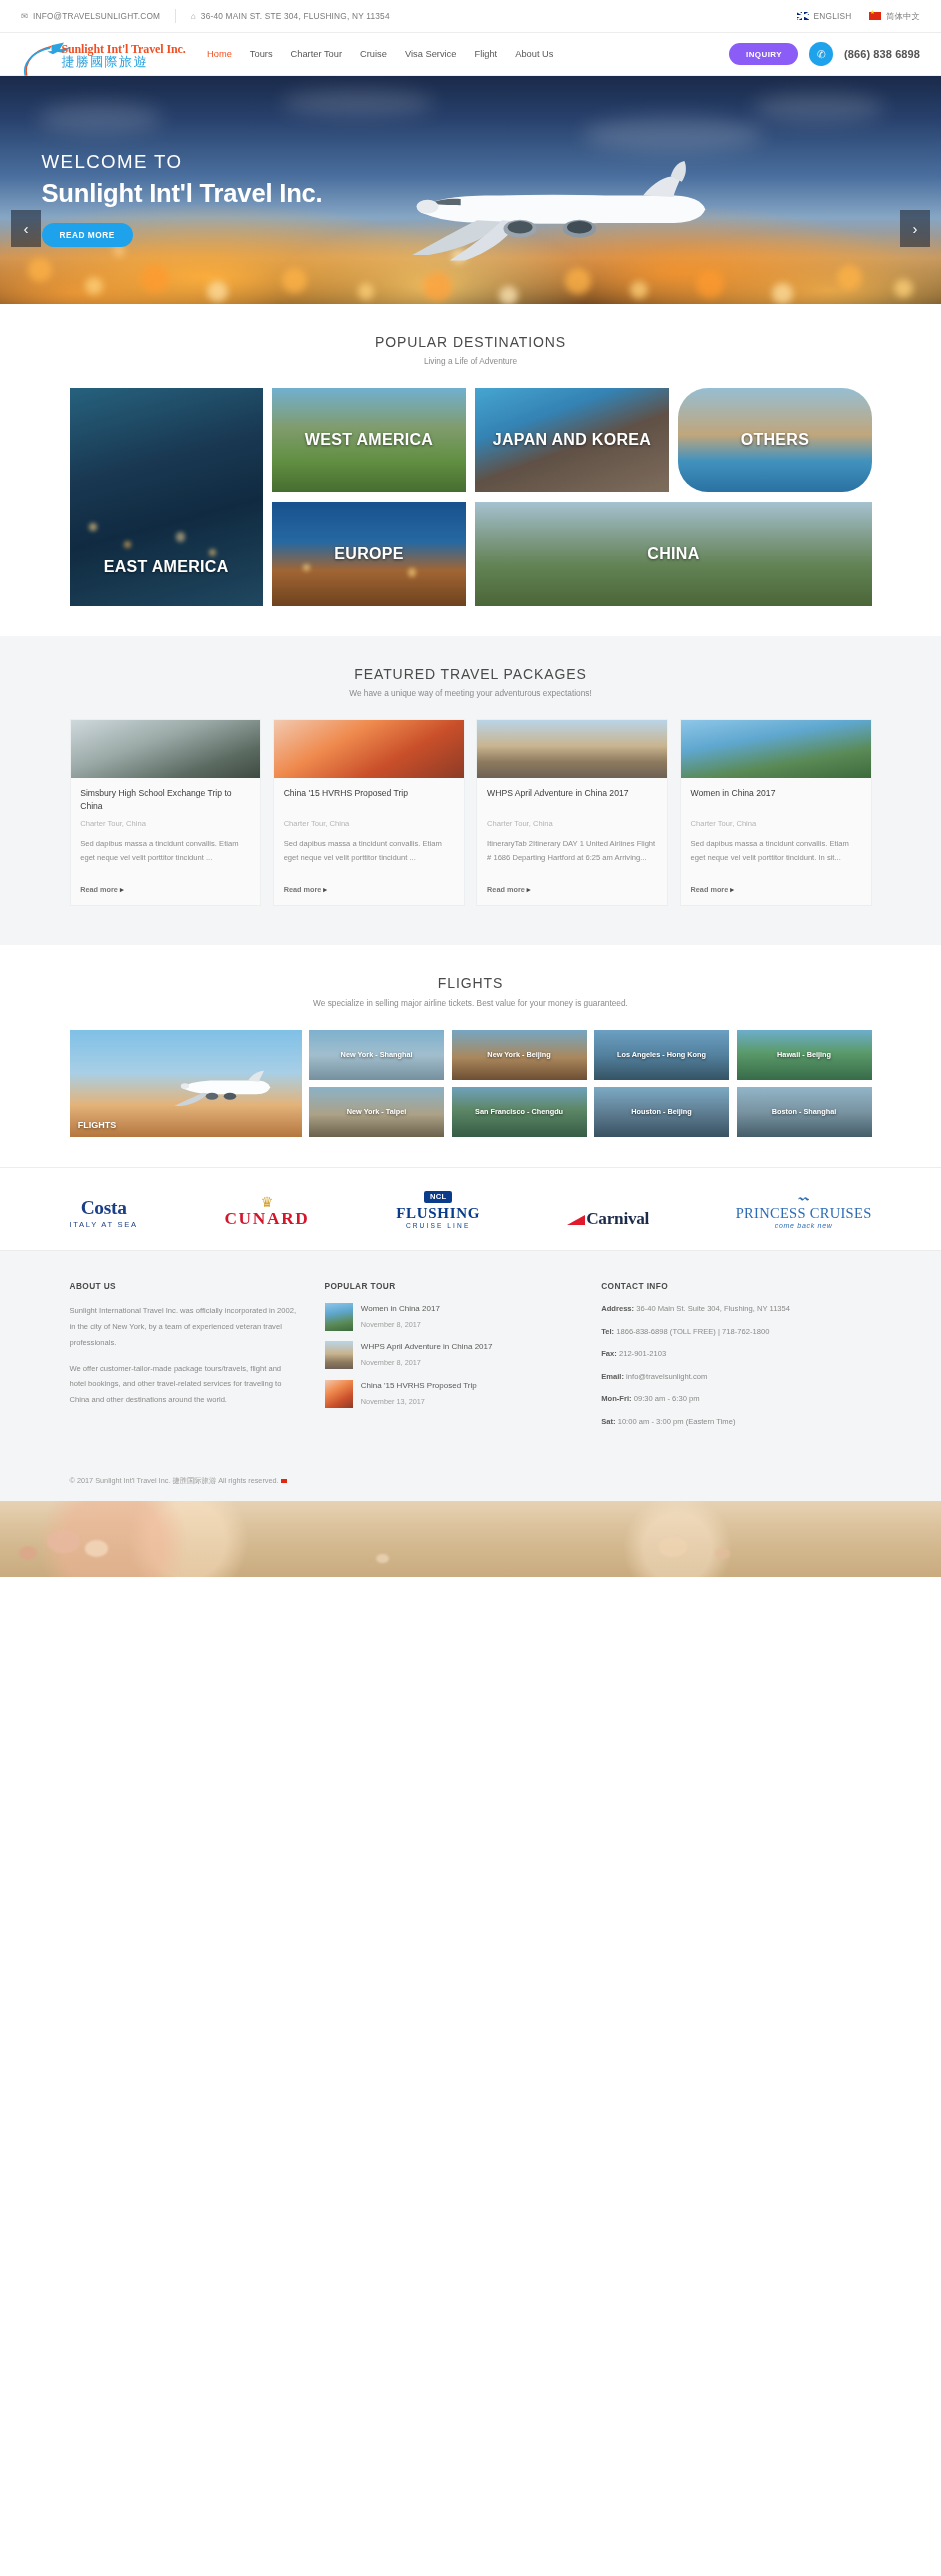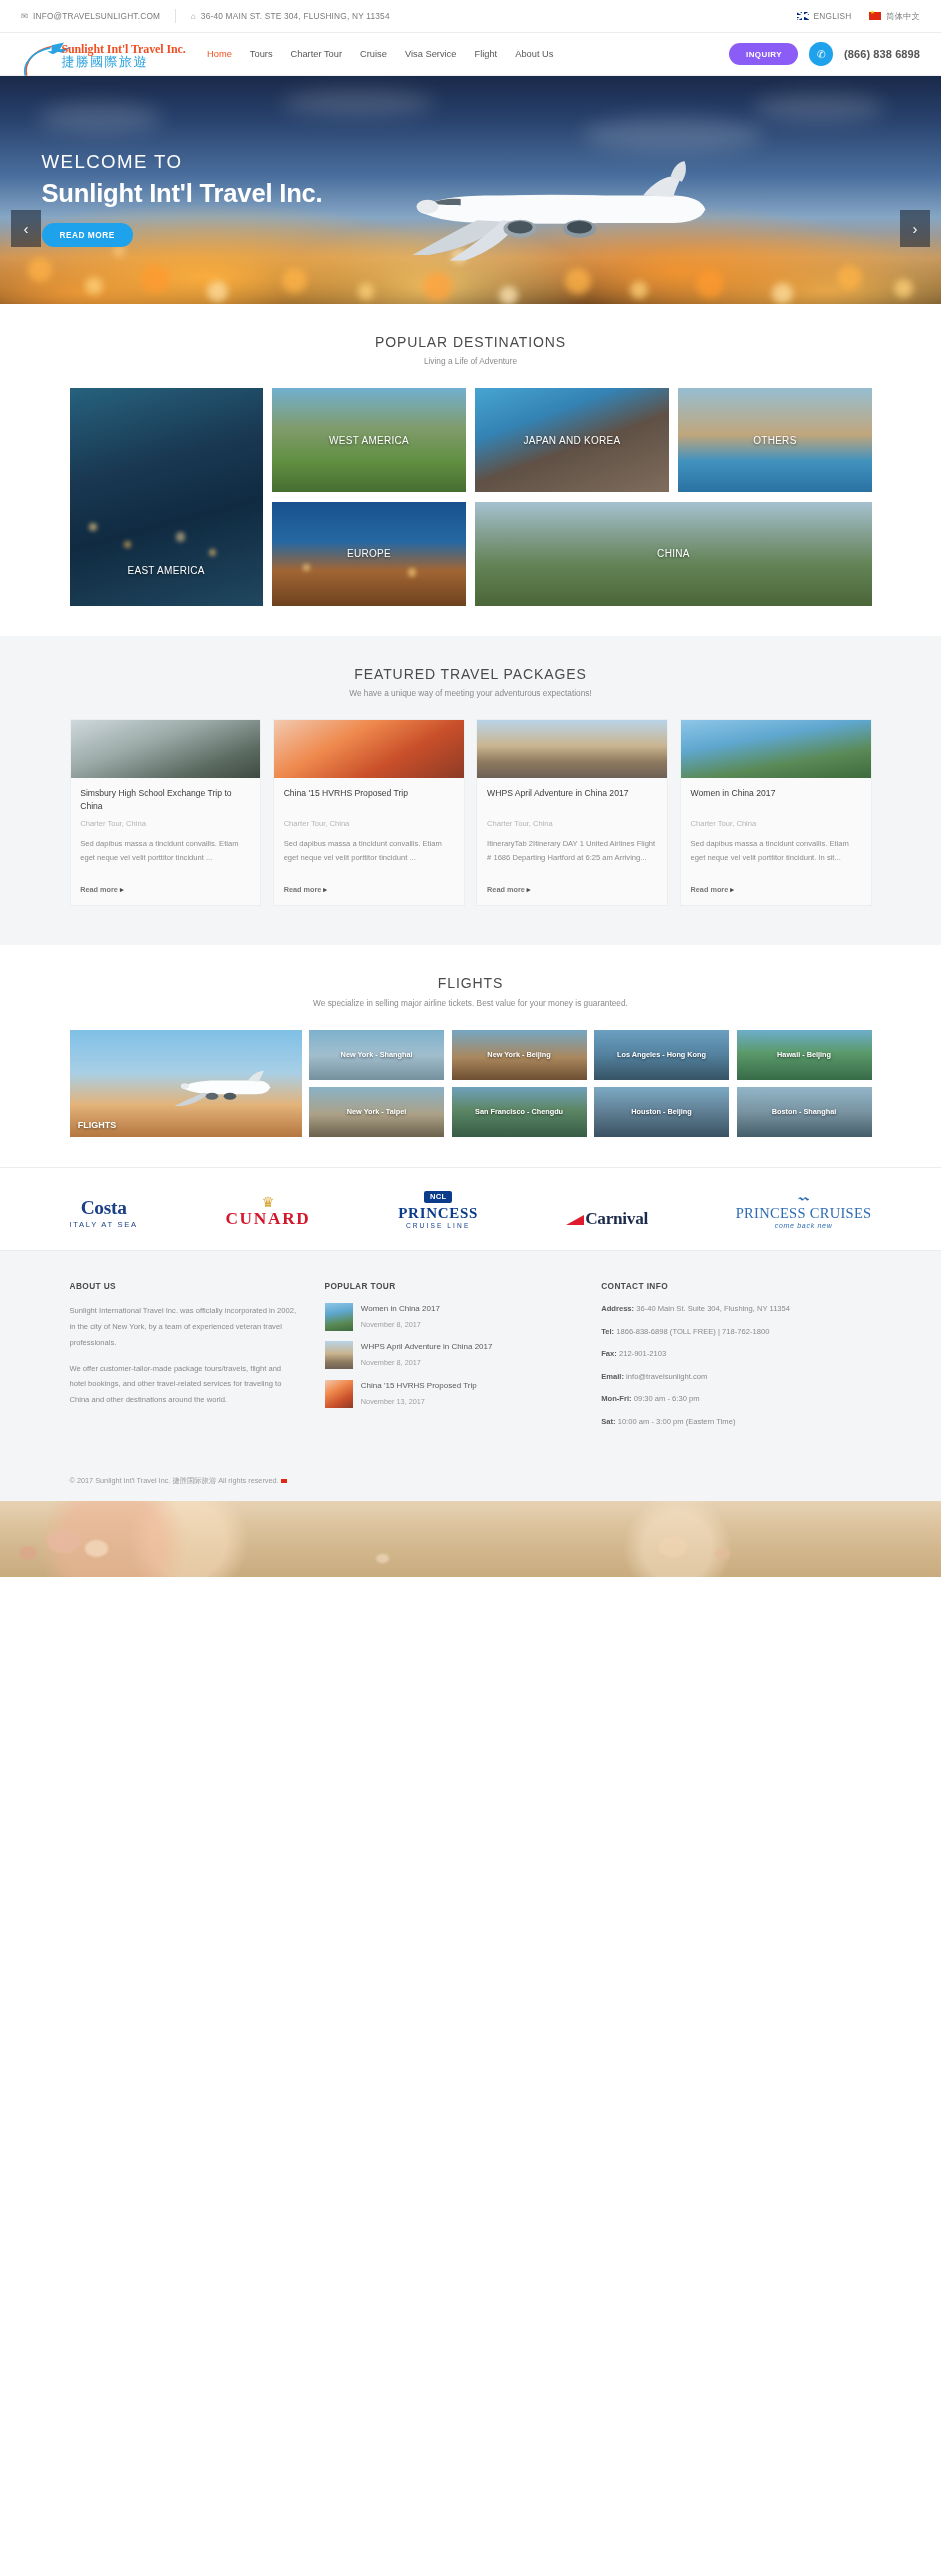--- a/index.html
+++ b/index.html
@@ -132,28 +132,28 @@
   
   .dest-grid {
     display: grid; grid-template-columns: repeat(4, 1fr); gap: 9.7px;
     grid-template-rows: 104px 104px; margin-top: 22px;
   }
   .tile {
     position: relative; overflow: hidden; cursor: pointer;
     display: flex; align-items: center; justify-content: center;
   }
   .tile .cap {
-    position: relative; z-index: 3; color: #fff; font-weight: normal; font-size: 10px;
+    position: relative; z-index: 3; color: #fff; font-weight: bold; font-size: 16px;
     letter-spacing: 0.3px; text-shadow: 0 0.7px 2.8px rgba(0,0,0,.55); text-align: center;
   }
   .t-east { grid-row: span 2; background: linear-gradient(165deg,#2b6d8c 0%,#1d3f5c 35%,#123049 60%,#24506b 100%); }
   .t-east .cap { align-self: flex-end; margin-bottom: 30px; }
   .t-west { background: linear-gradient(180deg,#7fc4e8 0%,#8fae7a 38%,#6da04a 70%,#4e7a36 100%); }
   .t-japan { background: linear-gradient(160deg,#4fb8e8 0%,#3a92c9 30%,#6b5a4e 55%,#8d7a68 100%); }
-  .t-others { background: linear-gradient(180deg,#a8d4ea 0%,#d7b98a 45%,#4aa3d4 70%,#2e7fb5 100%); }
+  .t-others { background: linear-gradient(180deg,#a8d4ea 0%,#d7b98a 45%,#4aa3d4 70%,#2e7fb5 100%); border-radius: 30px; }
   .t-europe { grid-column: 2; background: linear-gradient(180deg,#1b5b9e 0%,#2a74b5 38%,#b4713a 66%,#7a4a22 100%); }
   .t-china { grid-column: 3 / span 2; background: linear-gradient(180deg,#b9d8e8 0%,#8fae9a 34%,#6f9360 60%,#54723f 100%); }
   .tile::after {
     content: ""; position: absolute; inset: 0; background: rgba(0,0,0,.10); z-index: 2;
   }
   .tile .tex { position:absolute; inset:0; z-index:1; }
   .tile .tex i { position:absolute; border-radius:50%; filter: blur(2.1px); }
 
   
   .packages { background: #f4f5f6; padding: 30px 0 39px; margin-top: 30px; }
@@ -502,21 +502,21 @@
       <div class="pt pt-costa">
         <div class="l1">Costa</div>
         <div class="l2">ITALY AT SEA</div>
       </div>
       <div class="pt pt-cunard">
         <div class="crown">♛</div>
         <div class="l1">CUNARD</div>
       </div>
       <div class="pt pt-ncl">
         <div class="badge">NCL</div>
-        <div class="l1">PRINCESS</div>
+        <div class="l1">FLUSHING</div>
         <div class="l2">CRUISE LINE</div>
       </div>
       <div class="pt pt-carnival">
         <div class="l1"><span class="swoosh"></span><span>Carnival</span></div>
       </div>
       <div class="pt pt-princess">
         <div class="wave">〰</div>
         <div class="l1">PRINCESS CRUISES</div>
         <div class="l2">come back new</div>
       </div>

